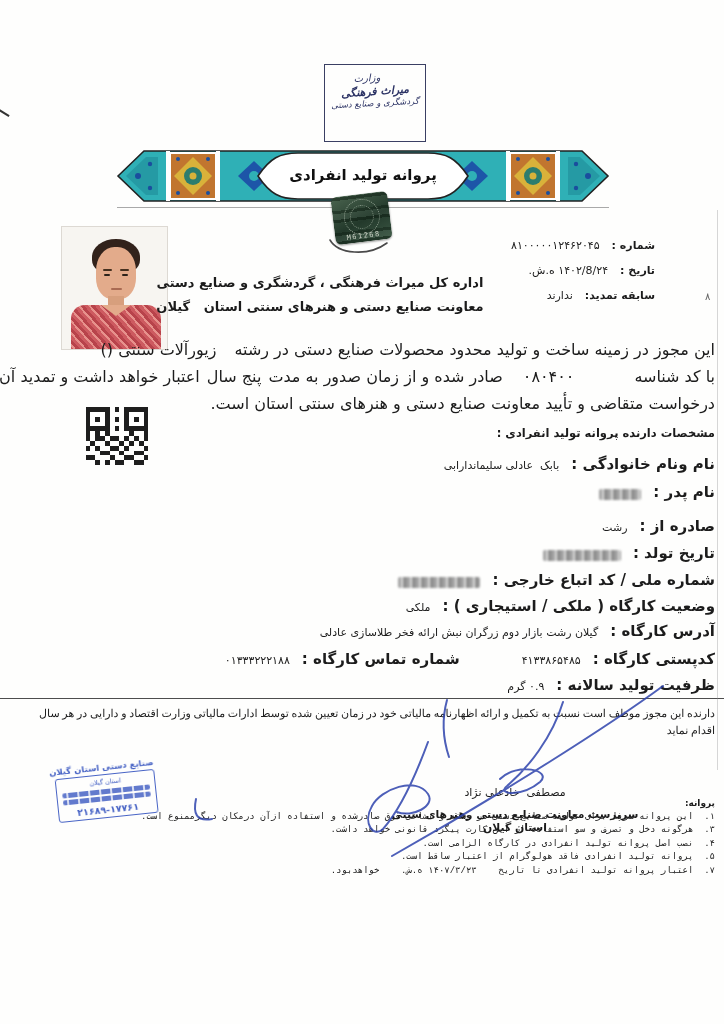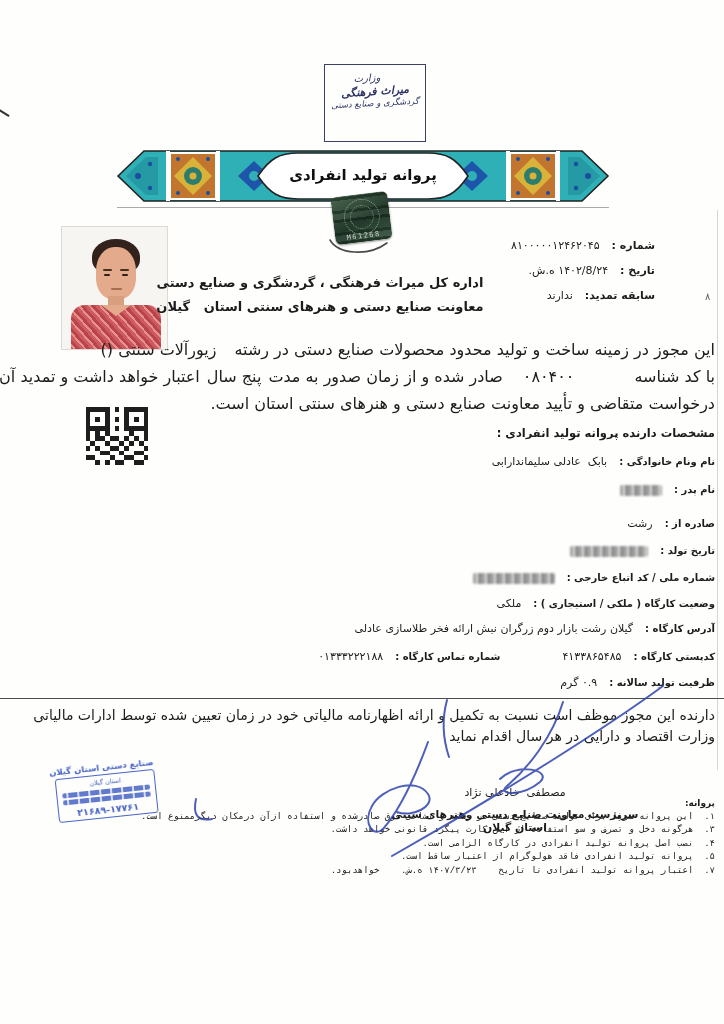--- a/index.html
+++ b/index.html
@@ -48,28 +48,28 @@
   .office{position:absolute;left:150px;top:271px;width:340px;text-align:center;font-weight:bold;font-size:13px;line-height:1.85;}
   
   .intro{position:absolute;right:9px;top:336px;width:700px;font-size:16px;line-height:27px;}
   .intro .ln{white-space:nowrap;}
   .gap{display:inline-block;height:1px;}
   .g18{width:18px}.g60{width:60px}.g20{width:20px}.g7{width:7px}
   
   .qr{position:absolute;left:85px;top:407px;}
   
   .holder-row{position:absolute;right:9px;white-space:nowrap;font-size:11px;text-align:right;}
-  .holder-row .lbl{font-size:10px;}
+  .holder-row .lbl{font-size:15px;}
   .sec-title{font-weight:bold;font-size:11.5px;}
   .redact{display:inline-block;height:11px;margin-right:12px;vertical-align:middle;border-radius:2px;opacity:.8;
         background:repeating-linear-gradient(90deg,#8f8f8f 0 3px,#cfcfcf 3px 5px,#767676 5px 9px);filter:blur(1.1px);}
   .far-gap{display:inline-block;width:62px;}
   
   .divider{position:absolute;left:0;top:698px;width:724px;border-top:1px solid #4d4d4d;}
-  .tax{position:absolute;right:9px;top:705px;width:688px;font-size:14px;line-height:1.5;}
+  .tax{position:absolute;right:9px;top:705px;width:688px;font-size:11px;line-height:1.5;font-family:Liberation Serif, serif;}
   
   .sig{position:absolute;text-align:center;}
   .sig-right{left:375px;top:786px;width:280px;}
   .sig-left{left:58px;top:753px;width:312px;}
   .sig-name{font-size:11px;}
   .sig-left .sig-name{text-align:right;padding-left:30px;text-align:left;}
   .sig-title{font-weight:bold;font-size:10.8px;margin-top:9px;}
   
   .stamp{position:absolute;left:56px;top:762px;width:100px;transform:rotate(-6deg);color:#4763c5;filter:blur(.3px);}
   .stamp-top{font-size:8.5px;font-weight:bold;white-space:nowrap;text-align:center;}

